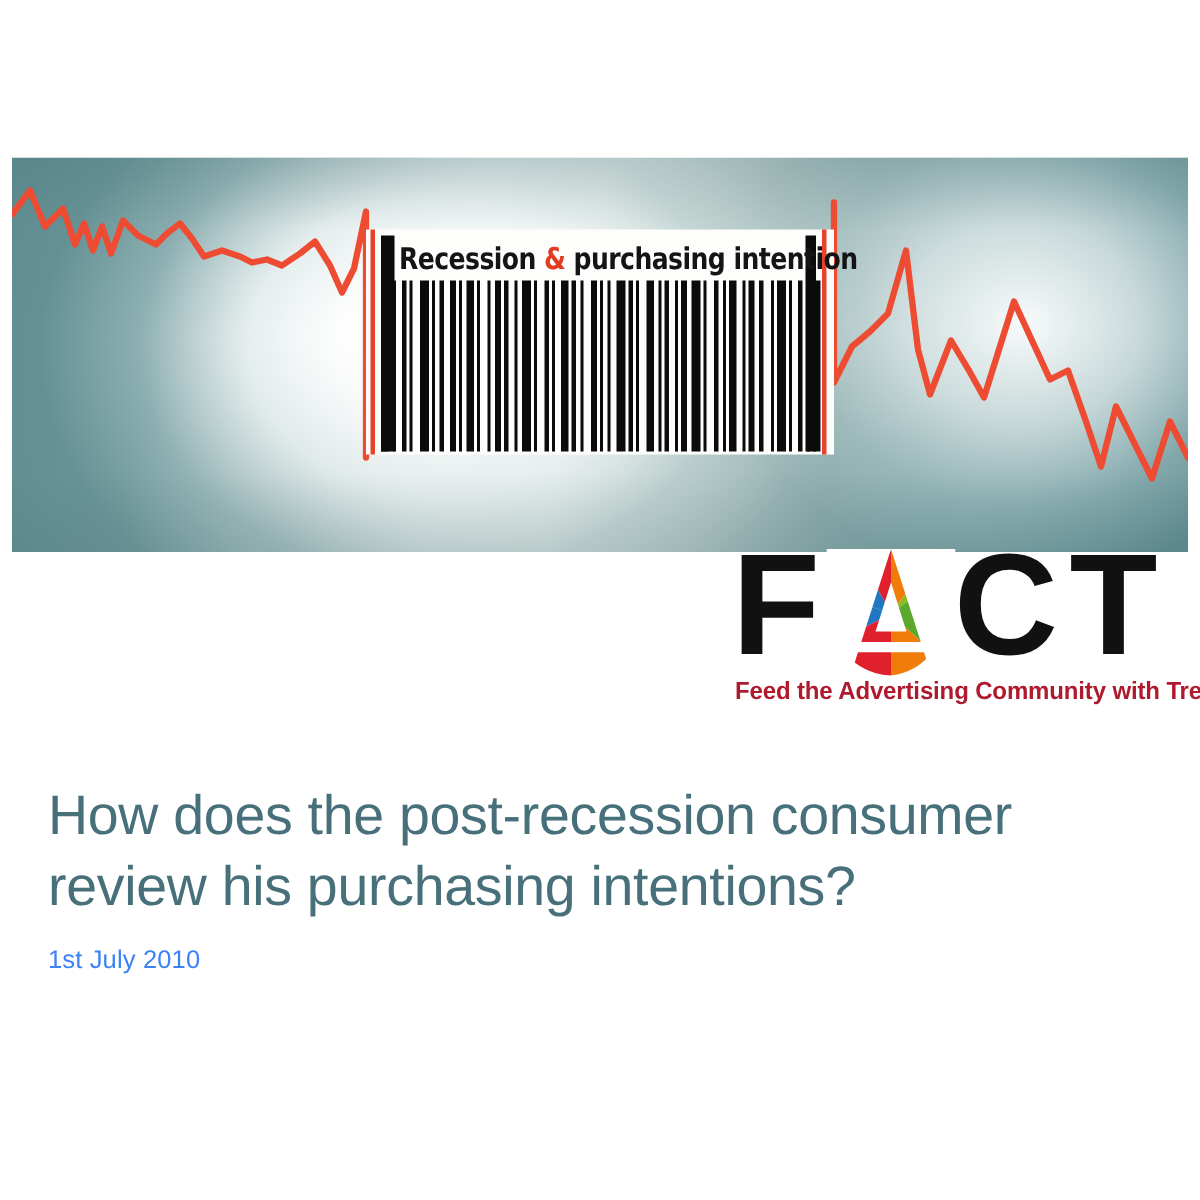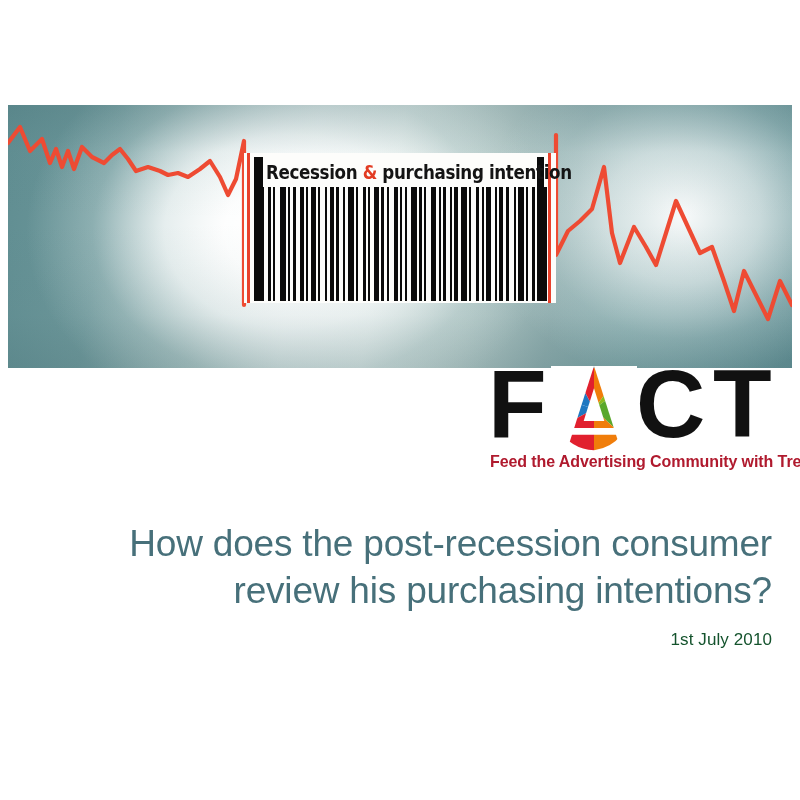--- a/index.html
+++ b/index.html
@@ -182,37 +182,36 @@
     transform: scaleX(0.97);
     transform-origin: left center;
   }
 
   
   #title-block {
     position: absolute;
     left: 32px;
     top: 520px;
     width: 740px;
-    text-align: right;
   }
   #slide-title {
     font-family: "Liberation Sans", sans-serif;
     font-size: 37px;
     line-height: 47px;
     color: #47707a;
     font-weight: 400;
     letter-spacing: -0.2px;
     margin: 0;
     white-space: pre-line;
   }
   #slide-date {
     margin-top: 16px;
     font-family: "Liberation Sans", sans-serif;
     font-size: 17px;
-    color: #14532d;
+    color: #3b82f6;
     letter-spacing: 0.1px;
   }
 </style>
 </head>
 <body>
 
 <div id="hero-banner">
   <div id="hero-bg"></div>
   <div id="hero-vignette"></div>
 

